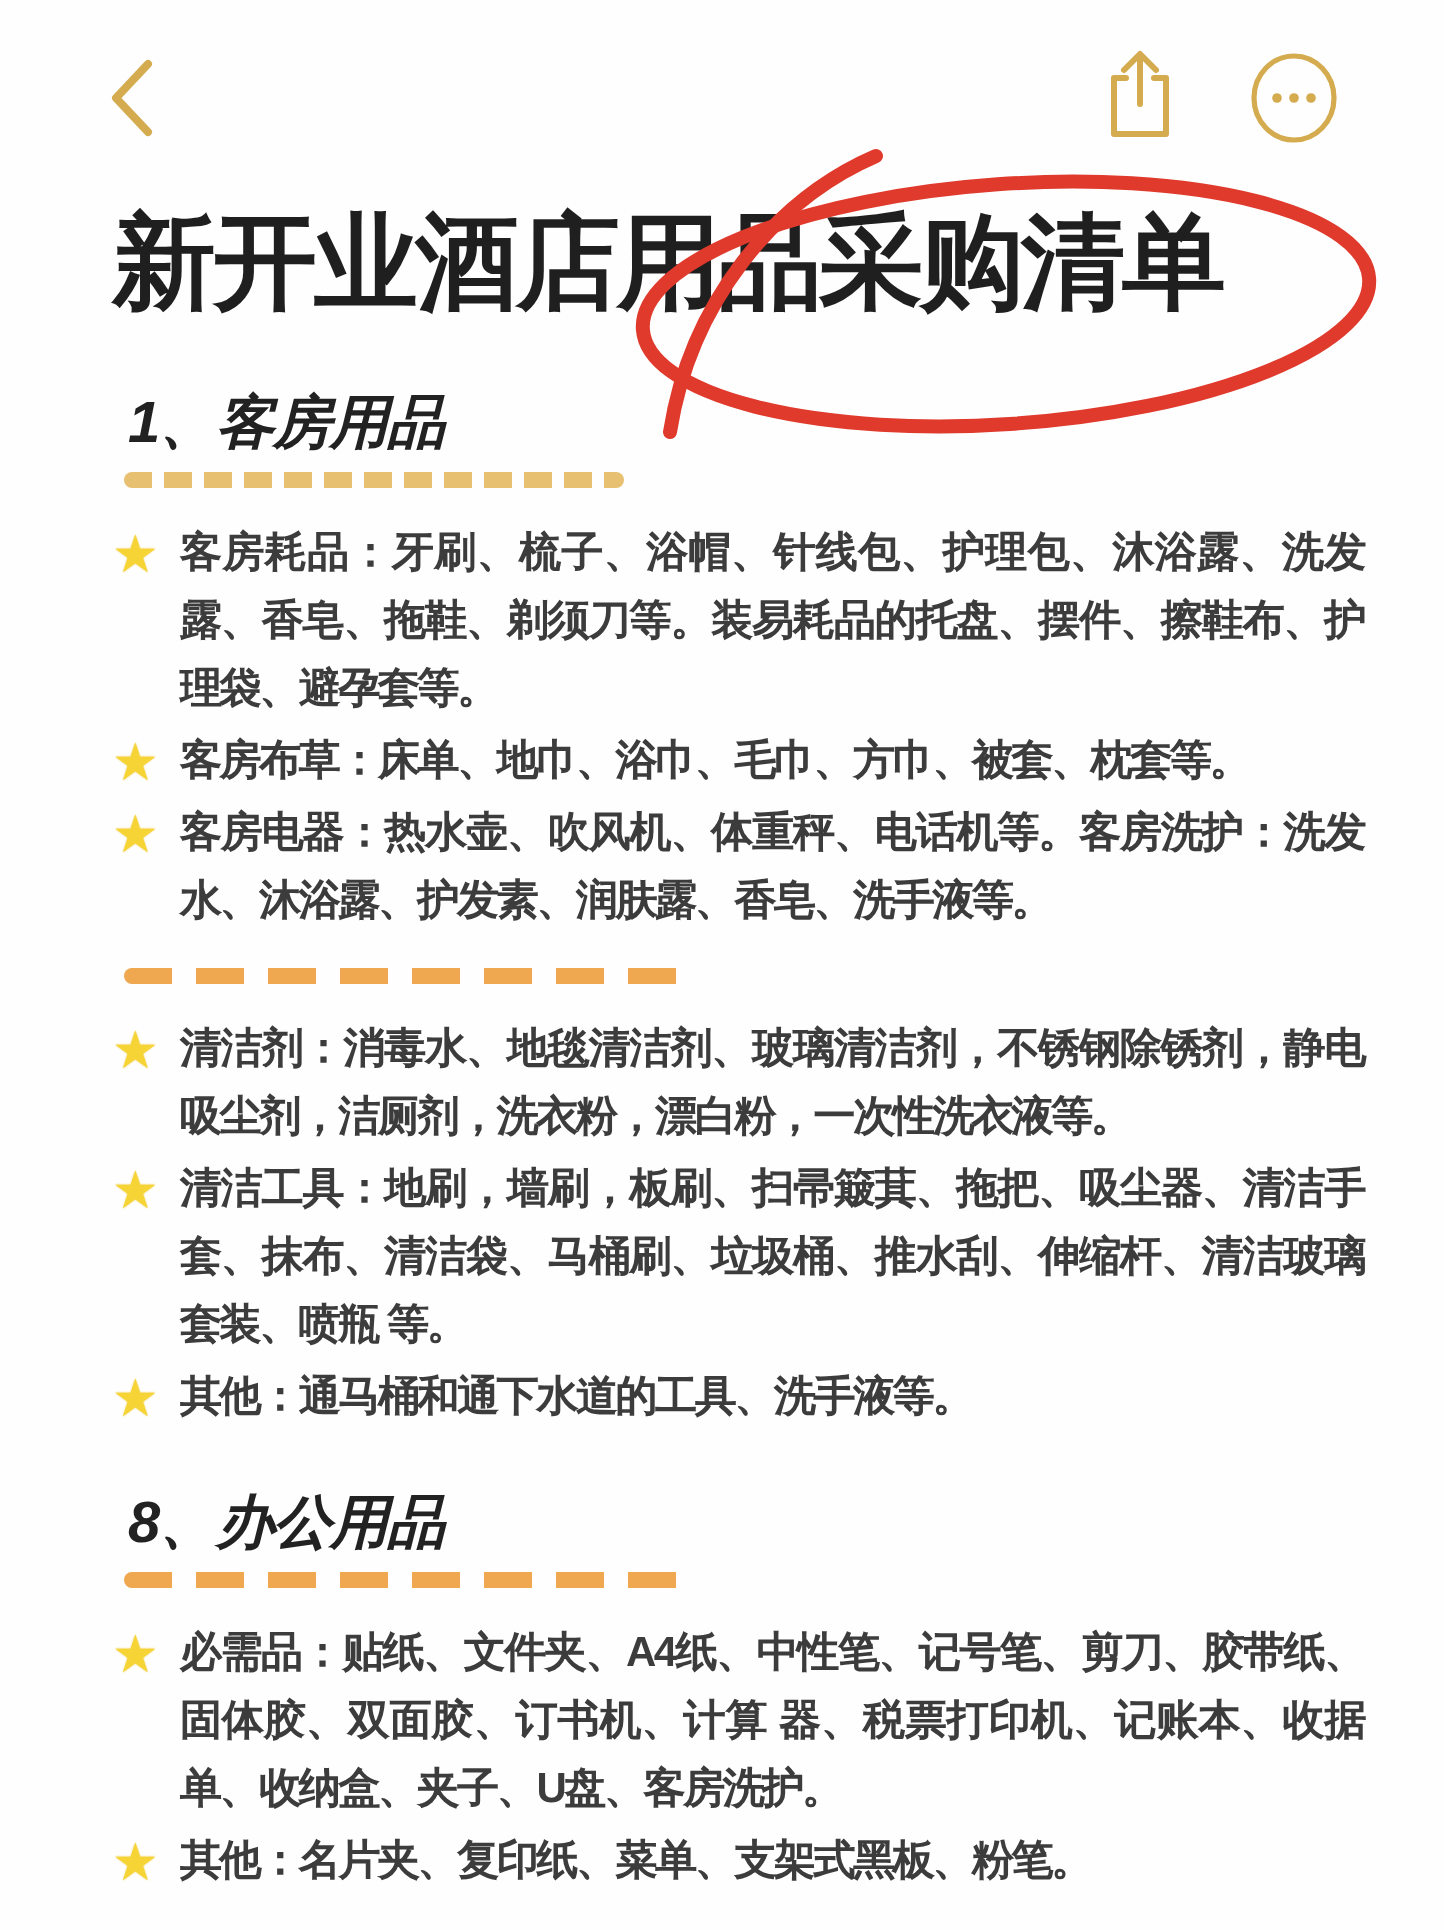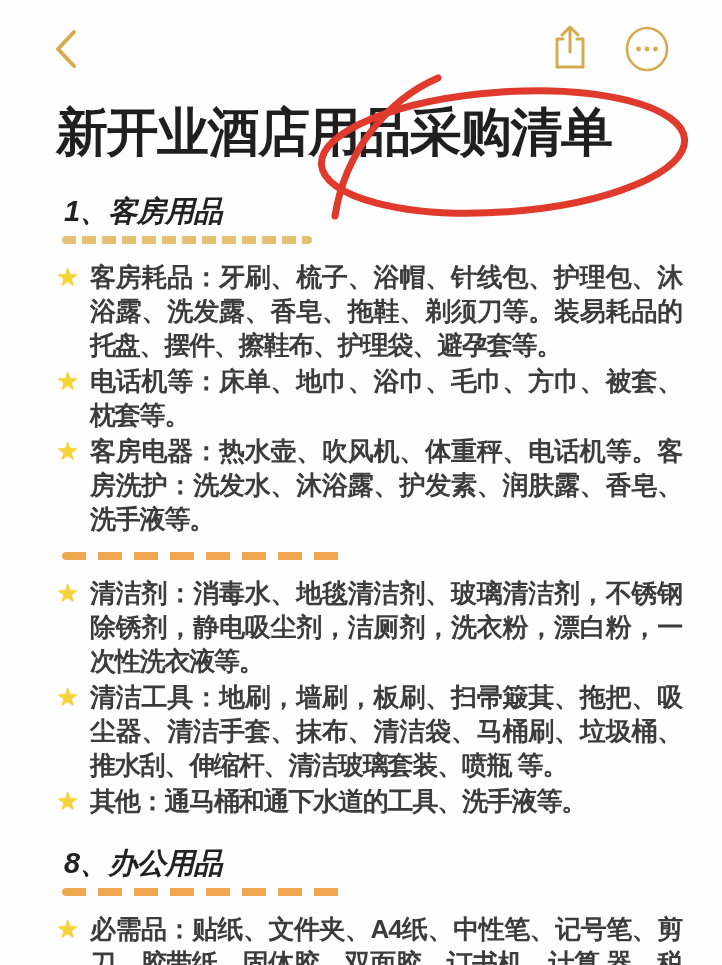--- a/index.html
+++ b/index.html
@@ -45,21 +45,21 @@
     width:282px;
     background:repeating-linear-gradient(90deg,#efa750 0 24px,transparent 24px 36px);
   }
   ul.items { list-style:none; margin-top:16px; }
   li.item { display:flex; align-items:flex-start; margin-bottom:2px; }
   .star {
     flex:0 0 34px; font-size:26px; line-height:34px; color:#f6d435;
     text-shadow:0 0 1px #eec93a;
   }
   .item-text {
-    flex:1; font-size:26px; line-height:34px; font-weight:600; color:#3c3c3c;
+    flex:1; font-size:21px; line-height:34px; font-weight:600; color:#3c3c3c;
     letter-spacing:-1.2px; text-align:justify; text-justify:inter-character;
   }
   .sec-gap-1 { margin-top:30px; }
   .sec-gap-2 { margin-top:16px; }
   .sec-gap-3 { margin-top:26px; }
 </style>
 </head>
 <body>
 
 <div class="page">
@@ -106,21 +106,21 @@
     <div class="section sec-gap-1">
       <div class="section-heading">1、客房用品</div>
       <div class="dash-underline dash-tan"></div>
       <ul class="items">
         <li class="item">
           <span class="star">★</span>
           <span class="item-text">客房耗品：牙刷、梳子、浴帽、针线包、护理包、沐浴露、洗发露、香皂、拖鞋、剃须刀等。装易耗品的托盘、摆件、擦鞋布、护理袋、避孕套等。</span>
         </li>
         <li class="item">
           <span class="star">★</span>
-          <span class="item-text">电话机等：床单、地巾、浴巾、毛巾、方巾、被套、枕套等。</span>
+          <span class="item-text">客房布草：床单、地巾、浴巾、毛巾、方巾、被套、枕套等。</span>
         </li>
         <li class="item">
           <span class="star">★</span>
           <span class="item-text">客房电器：热水壶、吹风机、体重秤、电话机等。客房洗护：洗发水、沐浴露、护发素、润肤露、香皂、洗手液等。</span>
         </li>
       </ul>
     </div>
 
     <div class="section sec-gap-2">
       <div class="dash-underline dash-orange"></div>

